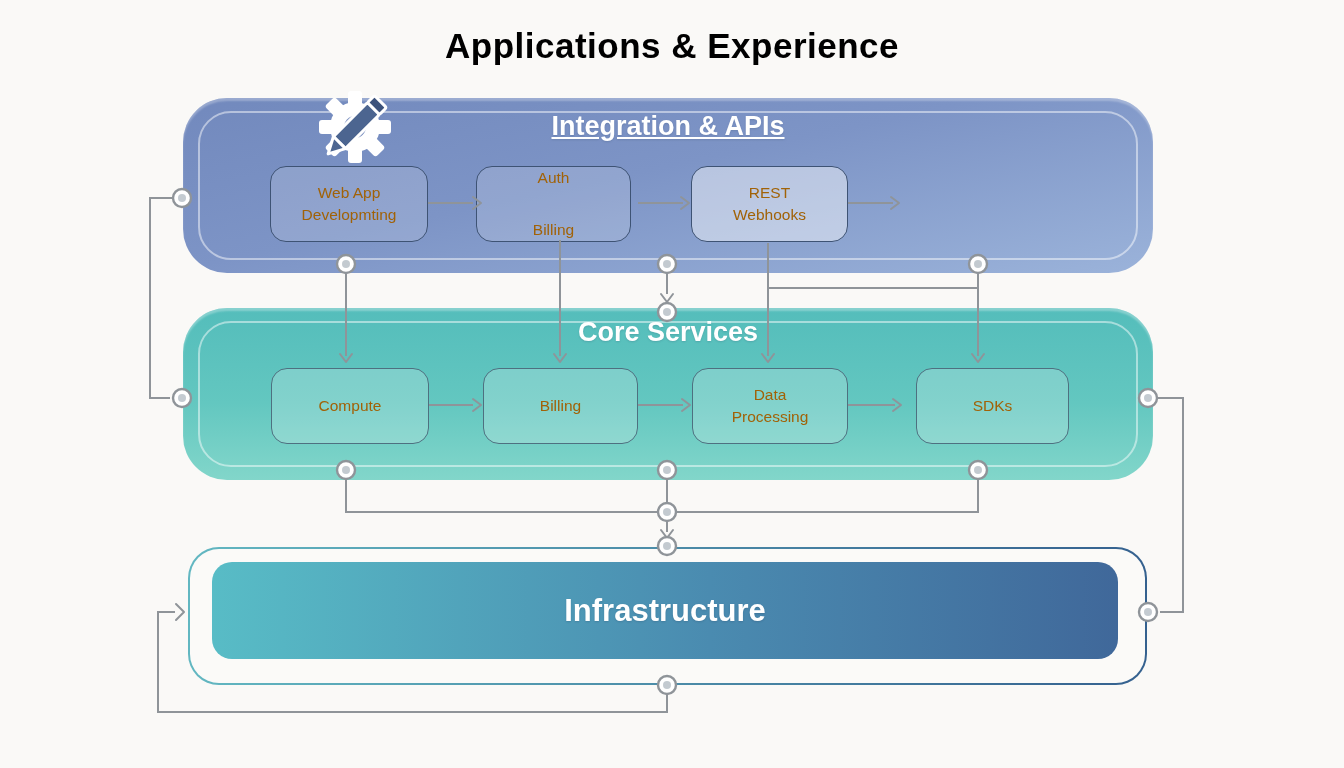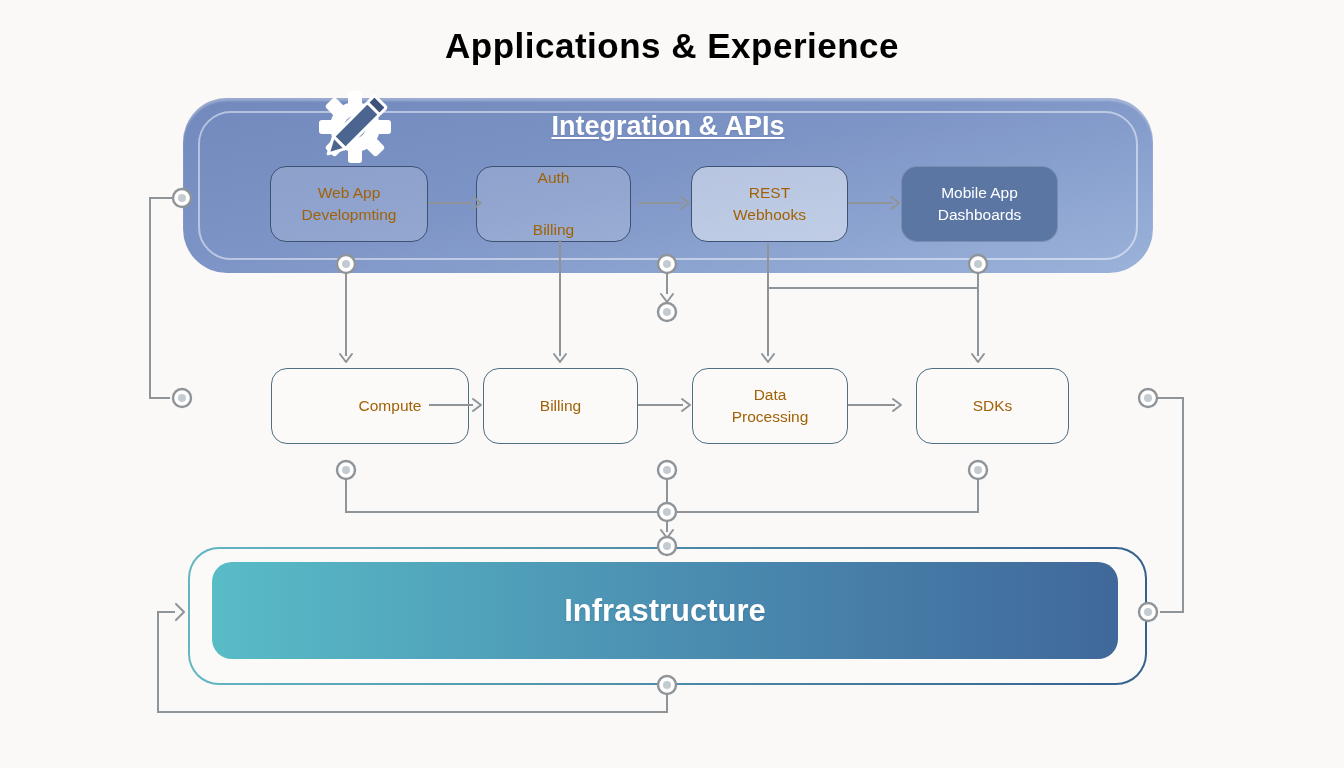--- a/index.html
+++ b/index.html
@@ -62,27 +62,27 @@
     <span class="l2">Developmting</span>
   </div>
   <div class="node n-blue" style="left:476px;width:153px;gap:30px;">
     <span class="l1">Auth</span>
     <span class="l2">Billing</span>
   </div>
   <div class="node n-blue lighter" style="left:691px;width:155px;">
     <span class="l1">REST</span>
     <span class="l2">Webhooks</span>
   </div>
-  <div class="node n-dark" style="left:901px;width:155px;">
-    <span class="l1">Mobile App</span>
-    <span class="l2">Dashboards</span>
-  </div>
-
-
-  <div class="node n-teal" style="left:271px;width:156px;padding-left:40px;">
+
+  <section class="band band2">
+    <div class="band-frame"></div>
+    <h2 class="band-title">Core Services</h2>
+  </section>
+
+  <div class="node n-teal" style="left:271px;width:156px;">
     <span class="l1">Compute</span>
 
   </div>
   <div class="node n-teal" style="left:483px;width:153px;">
     <span class="l1">Billing</span>
 
   </div>
   <div class="node n-teal" style="left:692px;width:154px;">
     <span class="l1">Data</span>
     <span class="l2">Processing</span>

